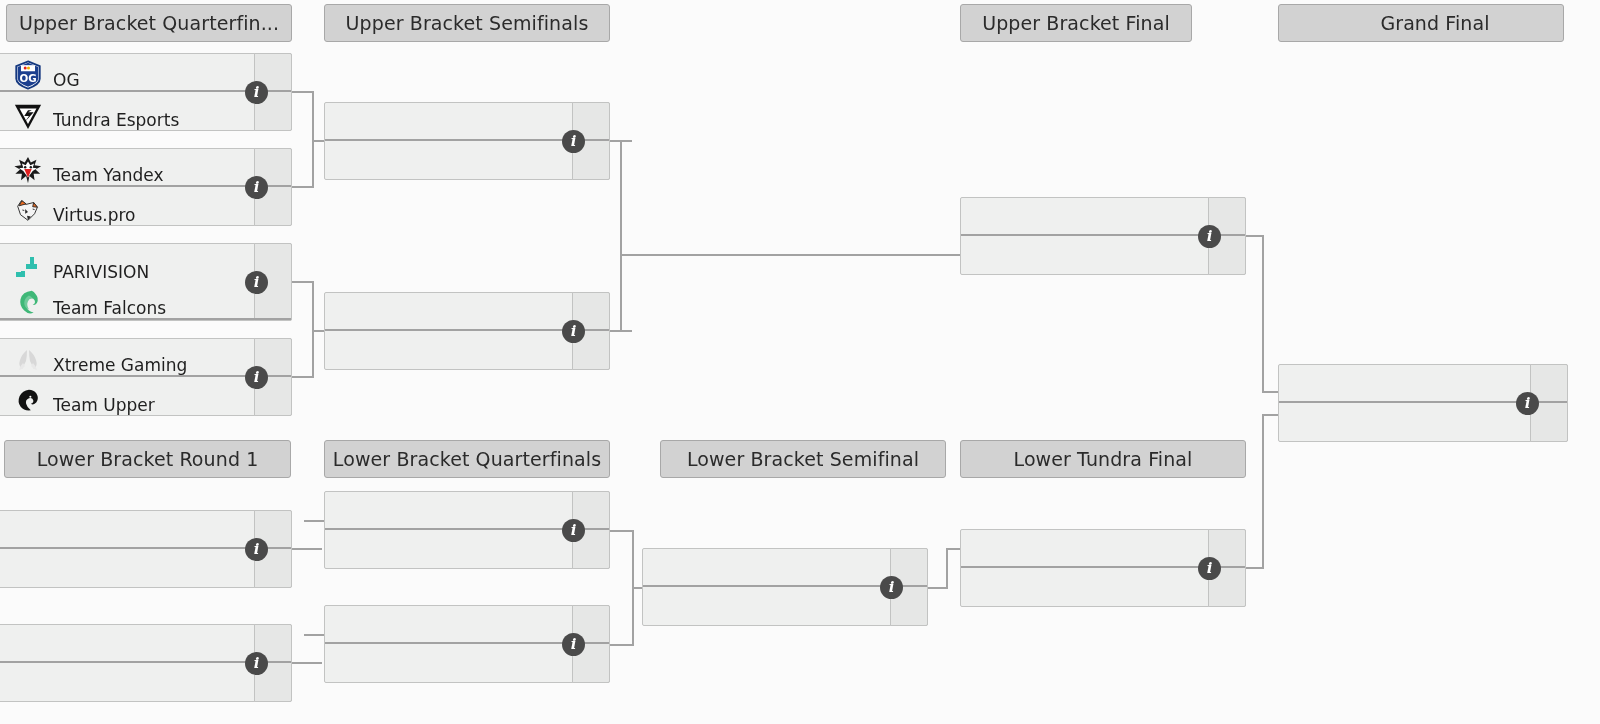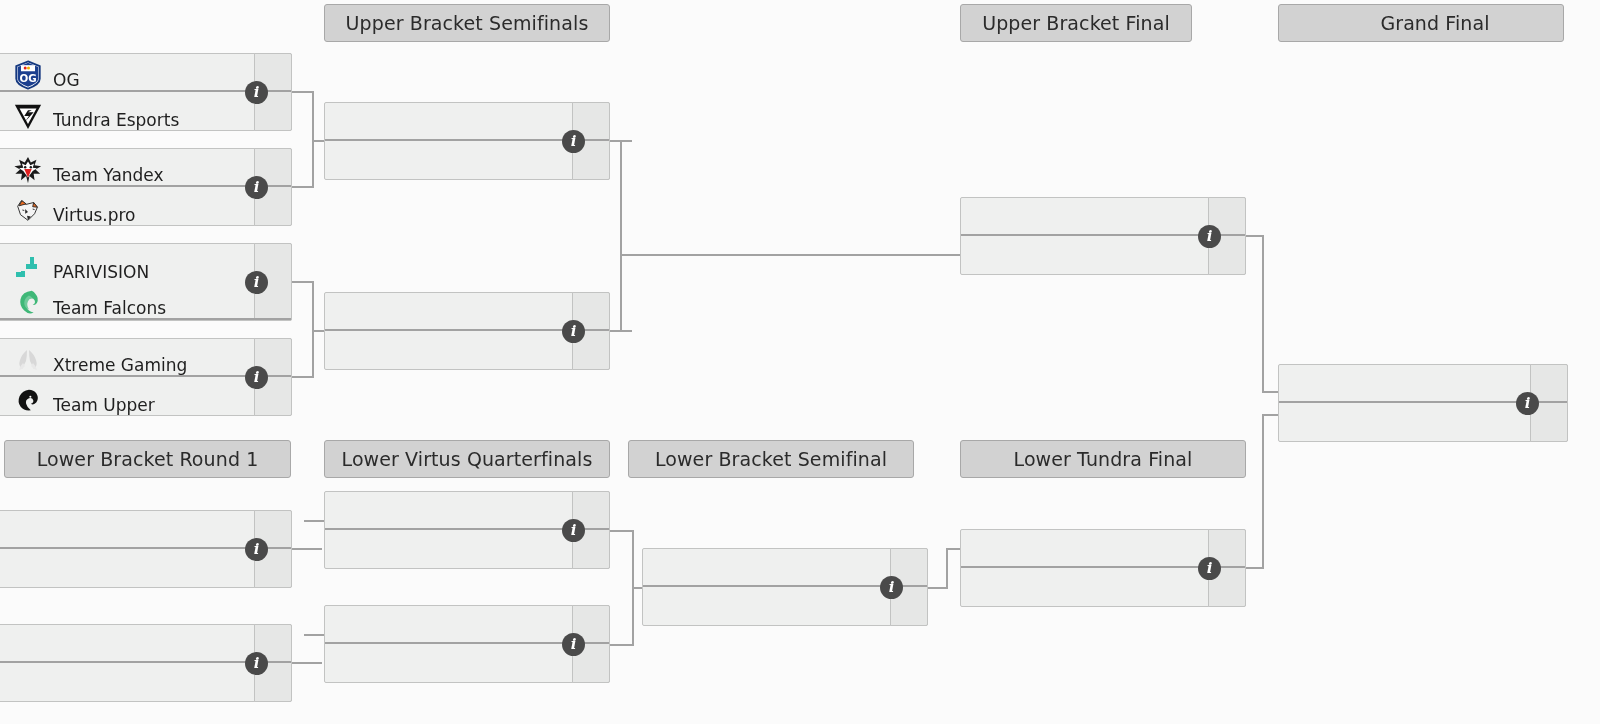--- a/index.html
+++ b/index.html
@@ -158,26 +158,27 @@
     <div class="conn h" style="left: 292px; top: 662px; width: 30px;"></div>
     <div class="conn h" style="left: 304px; top: 520px; width: 20px;"></div>
     <div class="conn h" style="left: 304px; top: 634px; width: 20px;"></div>
     <div class="conn h" style="left: 610px; top: 530px; width: 24px;"></div>
     <div class="conn h" style="left: 610px; top: 644px; width: 24px;"></div>
     <div class="conn v" style="left: 632px; top: 530px; height: 116px;"></div>
     <div class="conn h" style="left: 632px; top: 587px; width: 12px;"></div>
     <div class="conn h" style="left: 928px; top: 587px; width: 20px;"></div>
     <div class="conn v" style="left: 946px; top: 548px; height: 41px;"></div>
     <div class="conn h" style="left: 946px; top: 548px; width: 14px;"></div>
+    <div class="round-header" style="left: 6px; top: 4px; width: 286px;">Upper Bracket Quarterfin...</div>
     <div class="round-header" style="left: 324px; top: 4px; width: 286px;">Upper Bracket Semifinals</div>
     <div class="round-header" style="left: 960px; top: 4px; width: 232px;">Upper Bracket Final</div>
     <div class="round-header" style="left: 1278px; top: 4px; width: 286px; padding-left: 28px;">Grand Final</div>
     <div class="round-header" style="left: 4px; top: 440px; width: 287px;">Lower Bracket Round 1</div>
-    <div class="round-header" style="left: 324px; top: 440px; width: 286px;">Lower Virtus Quarterfinals</div>
-    <div class="round-header" style="left: 628px; top: 440px; width: 286px;">Lower Bracket Semifinal</div>
+    <div class="round-header" style="left: 324px; top: 440px; width: 286px;">Lower Bracket Quarterfinals</div>
+    <div class="round-header" style="left: 660px; top: 440px; width: 286px;">Lower Bracket Semifinal</div>
     <div class="round-header" style="left: 960px; top: 440px; width: 286px;">Lower Tundra Final</div>
     <div class="match" style="left: -2px; top: 53px; width: 294px; height: 78px;">
       <div class="score-col"></div>
       <div class="opp top">
         <div class="logo">
           <svg id="og-logo" width="30" height="30" viewBox="0 0 64 64">
     <path d="M32 3 L57 13 L57 40 Q57 52 32 61 Q7 52 7 40 L7 13 Z" fill="#ffffff" stroke="#14387f" stroke-width="4"></path>
     <path d="M32 6 L54 15 L54 39 Q54 49 32 57 Q10 49 10 39 L10 15 Z" fill="#1b3f8f"></path>
     <rect x="17" y="11" width="30" height="13" fill="#ffffff"></rect>
     <circle cx="26" cy="17" r="3.2" fill="#e2231a"></circle>

